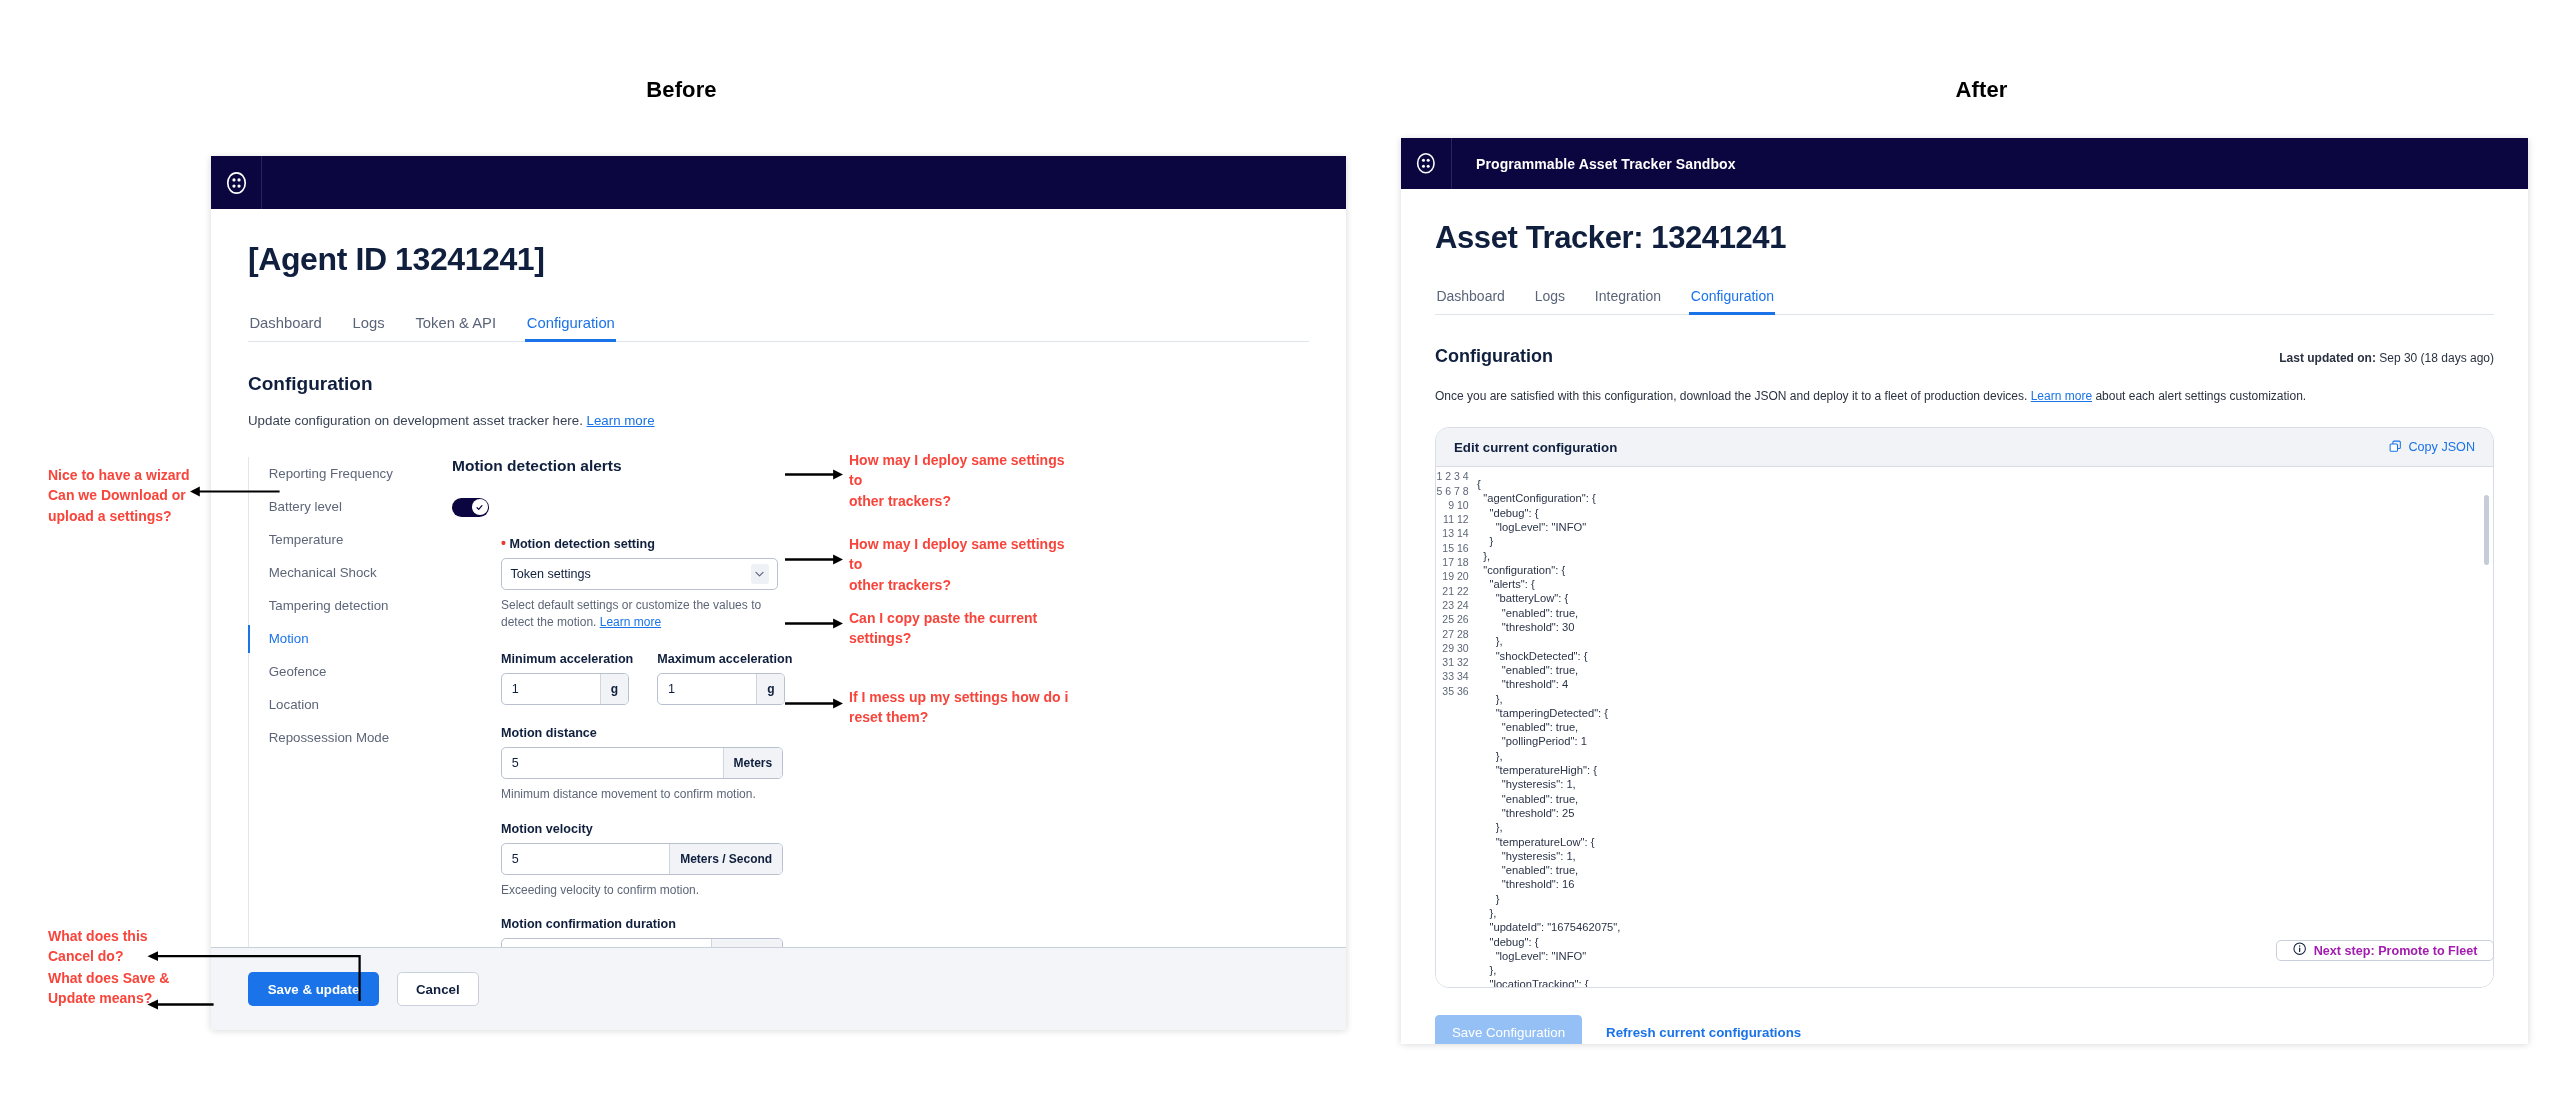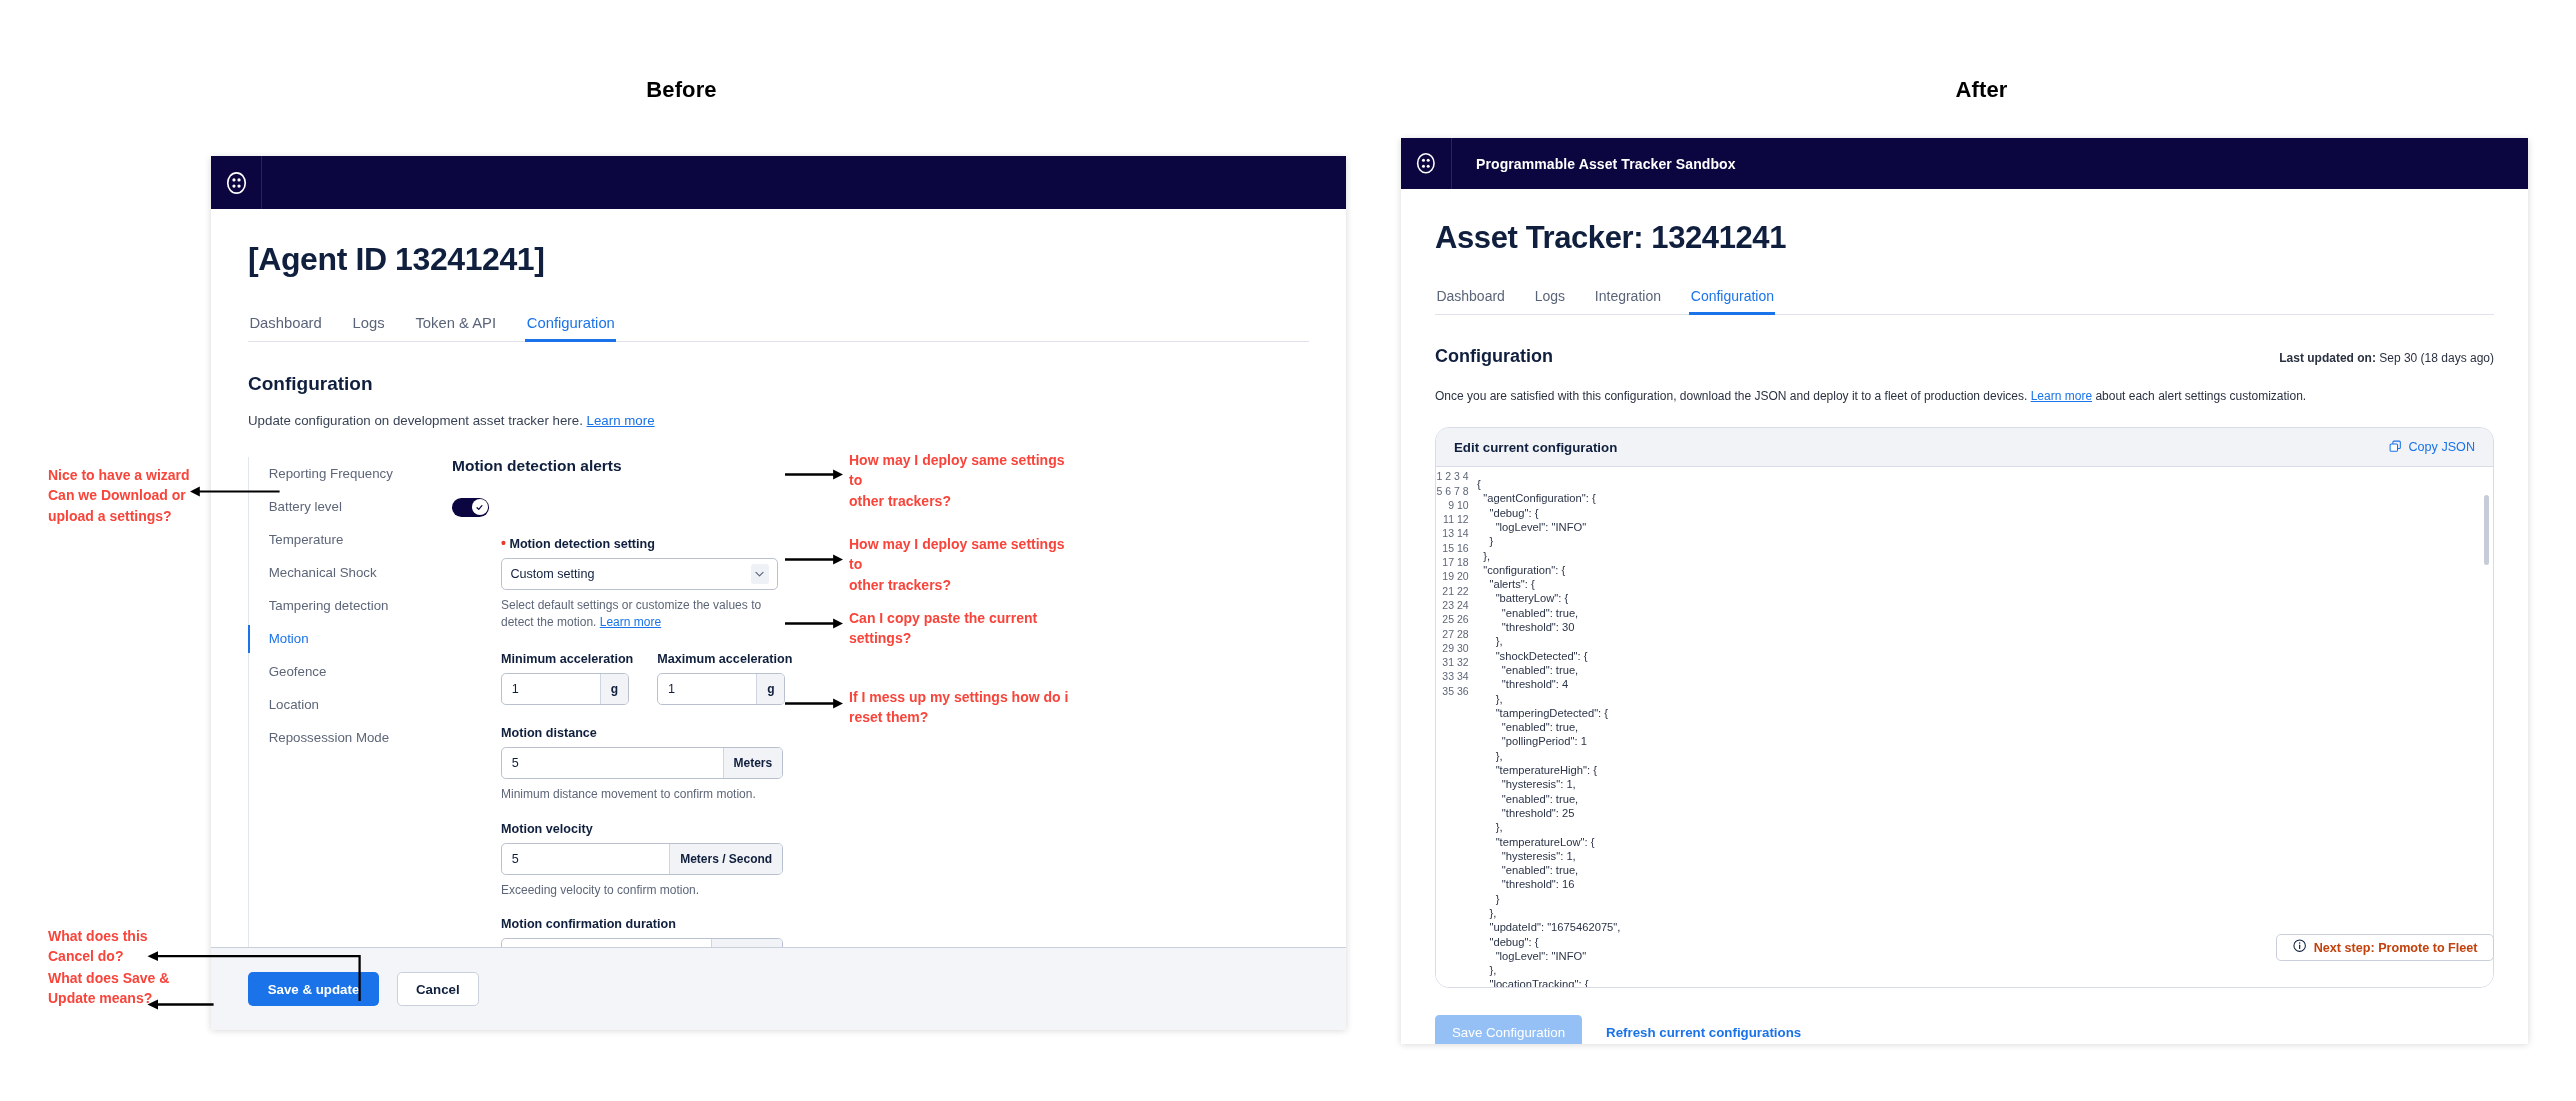--- a/index.html
+++ b/index.html
@@ -209,22 +209,22 @@
   .btn-disabled {
     background: #94c0f5; color: #fff; border: none; border-radius: 4.2px;
     font-size: 13.3px; padding: 0 17px; height: 34px;
     font-family: inherit; cursor: default;
   }
   .link-action { font-size: 13.3px; color: #1a73e8; font-weight: bold; cursor: pointer; }
   .next-step-btn {
     position: absolute; right: 34px; bottom: 83px;
     display: flex; align-items: center; gap: 7.7px;
     border: 0.7px solid #c9cfdb; border-radius: 4.9px;
-    height: 27px; padding: 0 15.5px; background: #fff;
-    font-size: 12.6px; font-weight: bold; color: #c2410c;
+    height: 21px; padding: 0 15.5px; background: #fff;
+    font-size: 12.6px; font-weight: bold; color: #a21caf;
     font-family: inherit; cursor: pointer;
   }
 
   
   .anno {
     position: absolute; color: #f8443a; font-size: 14px; font-weight: bold;
     line-height: 1.45; white-space: pre-line;
   }
   .anno-left { text-align: left; }
   .arrow-svg { position: absolute; }
@@ -290,21 +290,21 @@
                 </svg>
               </span>
             </div>
           </div>
 
           <div class="field-group">
             <div class="field-label">
               <span class="req">•</span><span>Motion detection setting</span>
             </div>
             <div class="select-box">
-              <span class="val">Custom setting</span>
+              <span class="val">Token settings</span>
               <span class="chev">
                 <svg width="9" height="6.3" viewBox="0 0 13 9">
                     <path d="M1.4 2 L6.5 7 L11.6 2" fill="none" stroke="#5d6678" stroke-width="1.7" stroke-linecap="round" stroke-linejoin="round"></path>
                   </svg>
               </span>
             </div>
             <div class="help">
               <span>Select default settings or customize the values to detect the motion.</span>
               <span class="lnk">Learn more</span>
             </div>

